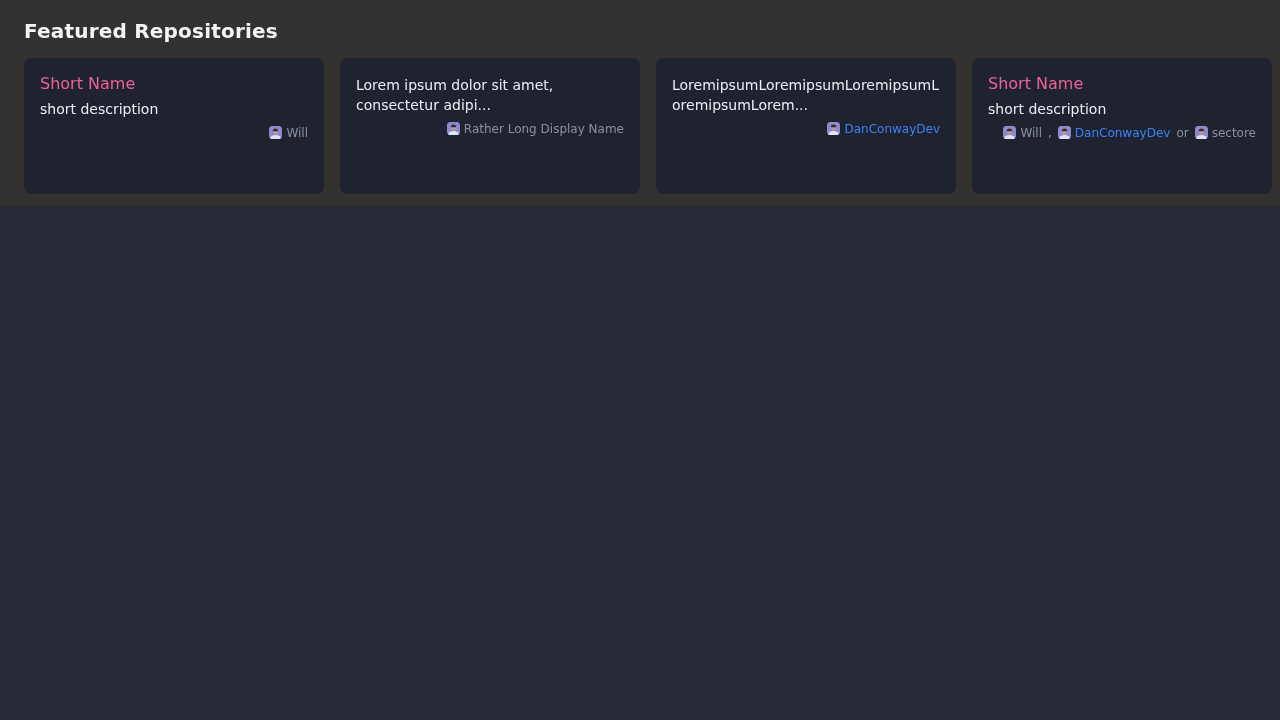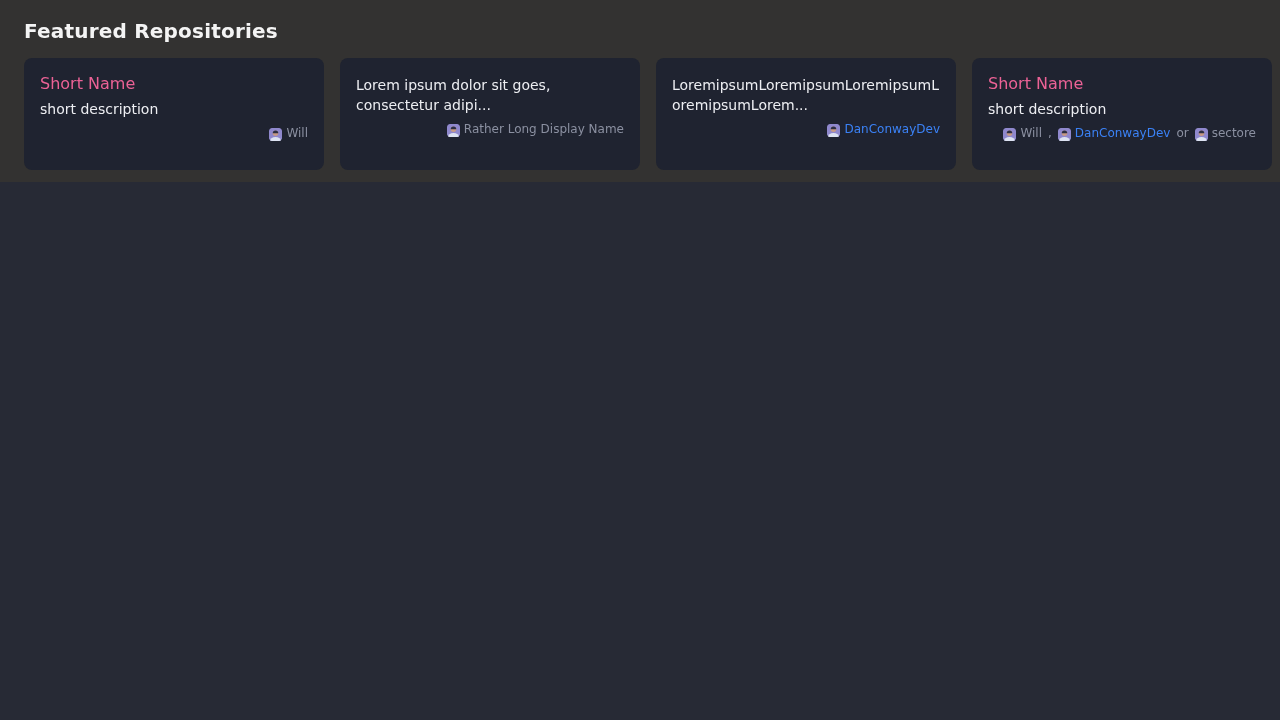--- a/index.html
+++ b/index.html
@@ -20,21 +20,21 @@
     line-height: 26px;
     margin-bottom: 14px;
     letter-spacing: 0.2px;
   }
   .cards-row {
     display: flex;
     gap: 16px;
   }
   .repo-card {
     width: 300px;
-    height: 112px;
+    height: 136px;
     background: #1f2330;
     border-radius: 8px;
     padding: 14px 16px;
     overflow: hidden;
     cursor: pointer;
     flex: 0 0 auto;
   }
   .repo-title {
     color: #ec6296;
     font-size: 16px;
@@ -54,21 +54,21 @@
     justify-content: flex-end;
     align-items: center;
     flex-wrap: wrap;
     column-gap: 4px;
     font-size: 12px;
     color: #8b90a1;
     line-height: 15px;
   }
   .author {
     display: inline-flex;
-    align-items: flex-end;
+    align-items: flex-start;
     gap: 4px;
   }
   .author .name { color: #8b90a1; }
   .author .name.hl { color: #3b82f6; }
   .sep { color: #8b90a1; margin: 0 2px; }
   .avatar {
     width: 13px; height: 13px;
     border-radius: 3px;
     display: inline-block;
     flex: 0 0 auto;
@@ -92,21 +92,21 @@
             <ellipse cx="8" cy="17" rx="7" ry="6" fill="#dde3f2"></ellipse>
             <circle cx="8" cy="6.5" r="3.4" fill="#c79a85"></circle>
             <path d="M4.6,6.5 a3.4,3.4 0 0 1 6.8,0 z" fill="#2b2e44"></path>
           </svg>
           <span class="name">Will</span>
         </span>
       </div>
     </div>
 
     <div class="repo-card">
-      <div class="repo-desc">Lorem ipsum dolor sit goes, consectetur adipi...</div>
+      <div class="repo-desc">Lorem ipsum dolor sit amet, consectetur adipi...</div>
       <div class="authors-row">
         <span class="author">
           <svg class="avatar" viewBox="0 0 16 16">
             <rect x="0" y="0" width="16" height="16" rx="3" fill="#8f88cd"></rect>
             <ellipse cx="8" cy="17" rx="7" ry="6" fill="#dde3f2"></ellipse>
             <circle cx="8" cy="6.5" r="3.4" fill="#c79a85"></circle>
             <path d="M4.6,6.5 a3.4,3.4 0 0 1 6.8,0 z" fill="#2b2e44"></path>
           </svg>
           <span class="name">Rather Long Display Name</span>
         </span>

